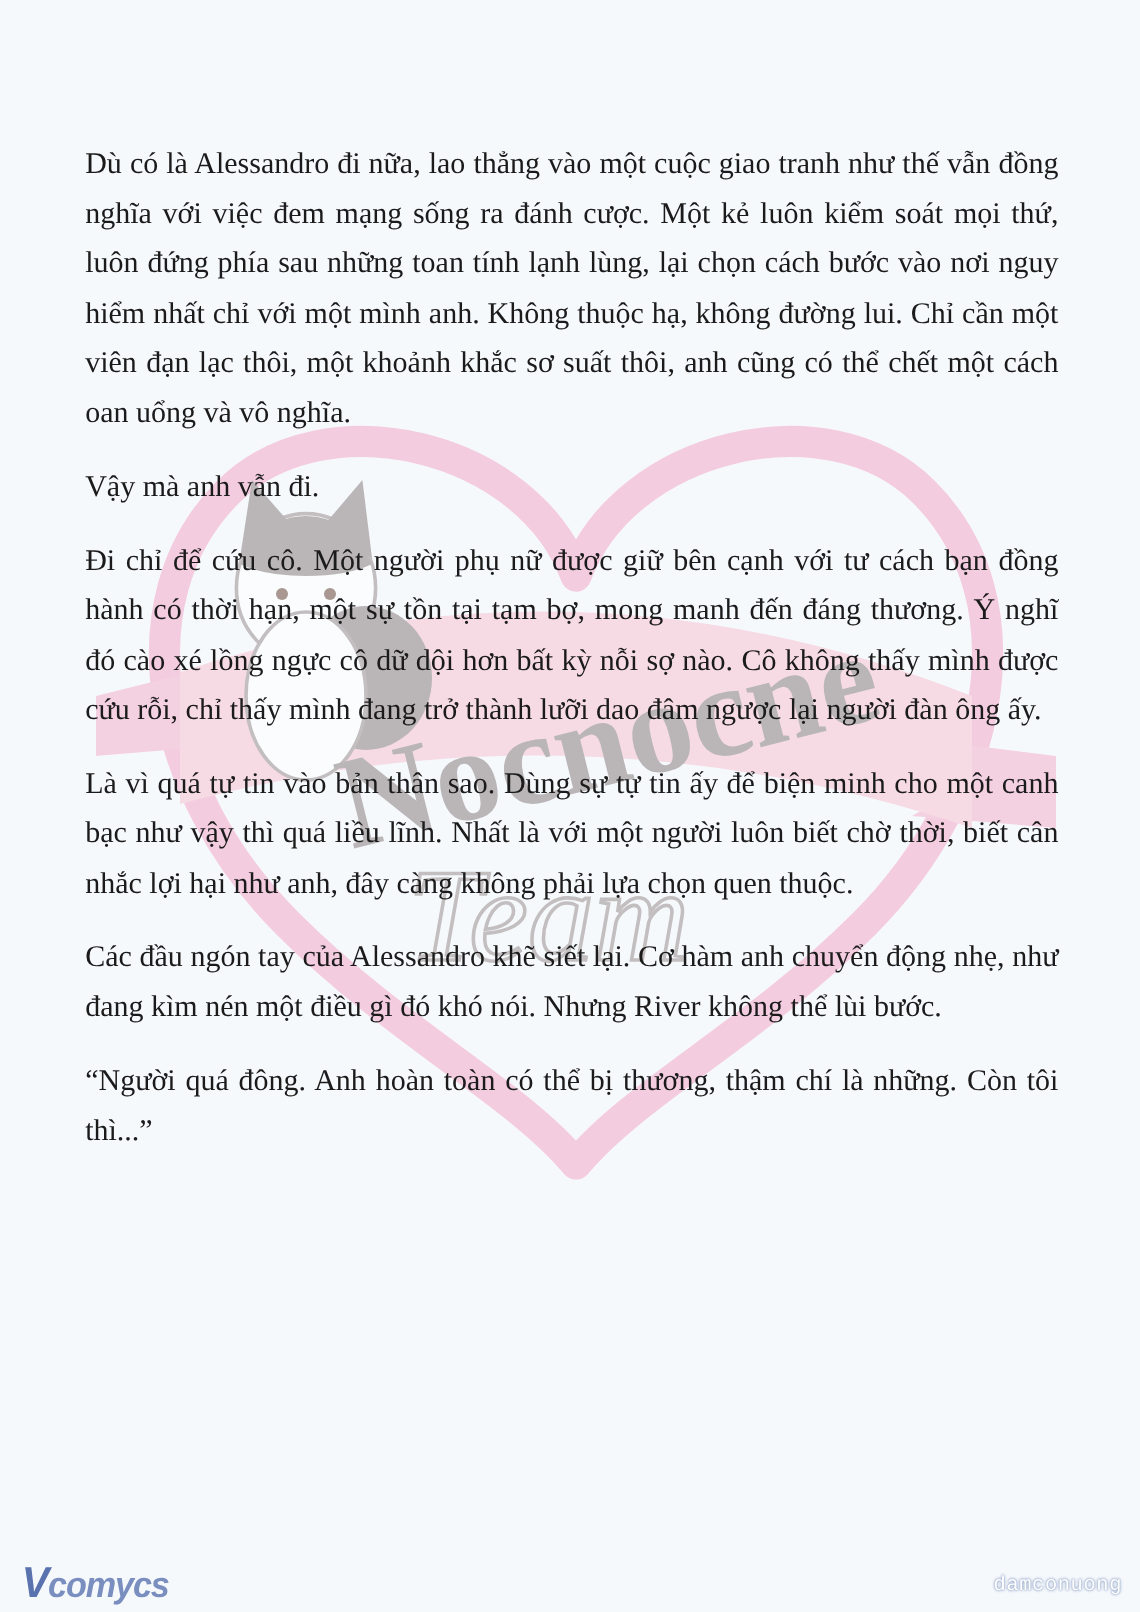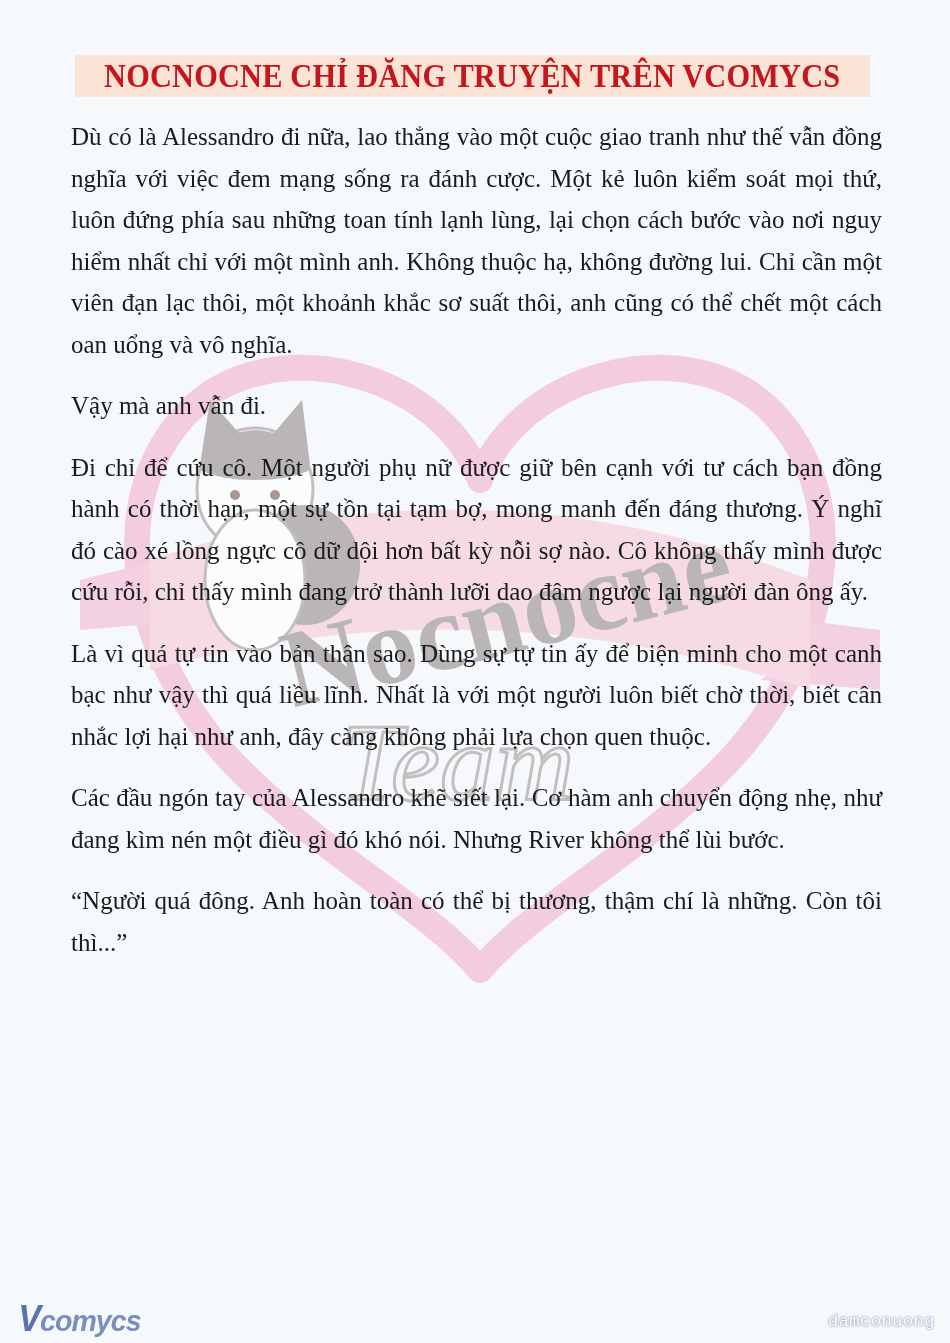--- a/index.html
+++ b/index.html
@@ -65,23 +65,20 @@
       <path d="M270 140 Q 250 100 215 100 L 215 150 Q 250 150 270 140 Z" fill="#8a7f7f"></path>
       <circle cx="195" cy="165" r="5" fill="#6b4a3a"></circle>
       <circle cx="235" cy="165" r="5" fill="#6b4a3a"></circle>
       <ellipse cx="265" cy="235" rx="55" ry="60" fill="#8a7f7f"></ellipse>
       <ellipse cx="215" cy="250" rx="50" ry="70" fill="#ffffff" stroke="#9a8e8e" stroke-width="3"></ellipse>
     </g>
     <text x="240" y="330" transform="rotate(-14 440 300)" font-family="Liberation Serif, serif" font-weight="bold" font-size="110" fill="#8a8080">Nocnocne</text>
     <text x="300" y="470" font-family="Liberation Serif, serif" font-style="italic" font-size="110" fill="none" stroke="#9a9090" stroke-width="3">Team</text>
   </svg>
 
-  <div class="header-band">
-    <div class="header-title">NOCNOCNE CHỈ ĐĂNG TRUYỆN TRÊN VCOMYCS</div>
-  </div>
 
   <div class="content">
     <p>Dù có là Alessandro đi nữa, lao thẳng vào một cuộc giao tranh như thế vẫn đồng nghĩa với việc đem mạng sống ra đánh cược. Một kẻ luôn kiểm soát mọi thứ, luôn đứng phía sau những toan tính lạnh lùng, lại chọn cách bước vào nơi nguy hiểm nhất chỉ với một mình anh. Không thuộc hạ, không đường lui. Chỉ cần một viên đạn lạc thôi, một khoảnh khắc sơ suất thôi, anh cũng có thể chết một cách oan uổng và vô nghĩa.</p>
     <p>Vậy mà anh vẫn đi.</p>
     <p>Đi chỉ để cứu cô. Một người phụ nữ được giữ bên cạnh với tư cách bạn đồng hành có thời hạn, một sự tồn tại tạm bợ, mong manh đến đáng thương. Ý nghĩ đó cào xé lồng ngực cô dữ dội hơn bất kỳ nỗi sợ nào. Cô không thấy mình được cứu rỗi, chỉ thấy mình đang trở thành lưỡi dao đâm ngược lại người đàn ông ấy.</p>
     <p>Là vì quá tự tin vào bản thân sao. Dùng sự tự tin ấy để biện minh cho một canh bạc như vậy thì quá liều lĩnh. Nhất là với một người luôn biết chờ thời, biết cân nhắc lợi hại như anh, đây càng không phải lựa chọn quen thuộc.</p>
     <p>Các đầu ngón tay của Alessandro khẽ siết lại. Cơ hàm anh chuyển động nhẹ, như đang kìm nén một điều gì đó khó nói. Nhưng River không thể lùi bước.</p>
     <p>“Người quá đông. Anh hoàn toàn có thể bị thương, thậm chí là những. Còn tôi thì...”</p>
   </div>
 

